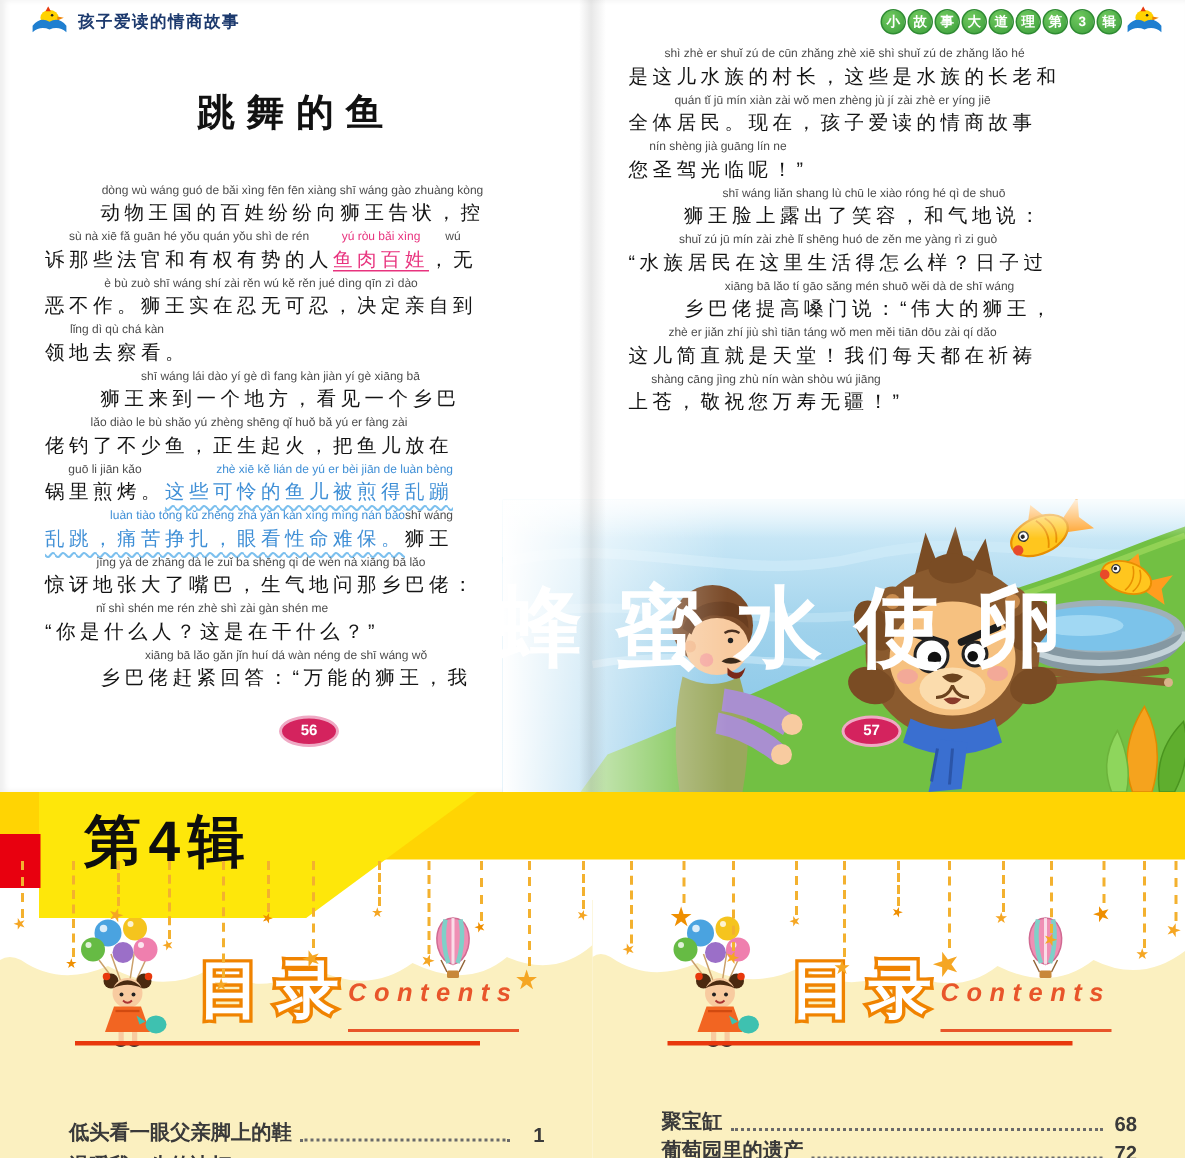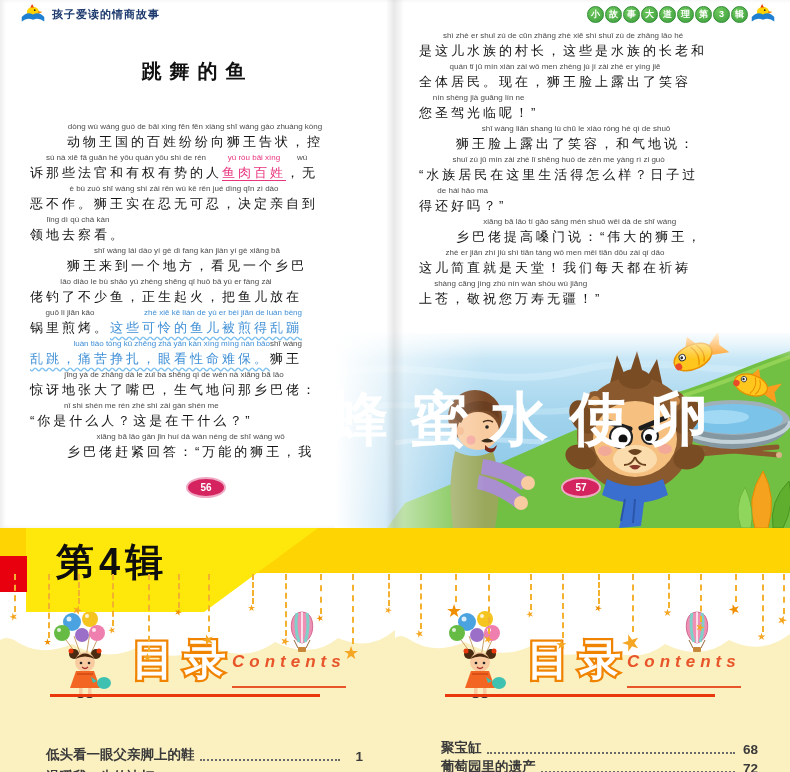--- a/index.html
+++ b/index.html
@@ -11,21 +11,21 @@
   #gutter{position:absolute;left:386px;top:0;width:18px;height:528px;z-index:6;
           background:linear-gradient(90deg,rgba(0,0,0,0) 0%,rgba(90,90,90,.14) 45%,rgba(0,0,0,0) 100%);}
   .hdr-left{position:absolute;left:20px;top:4px;display:flex;align-items:center;gap:6px;}
   .hdr-left .series{font-family:"Liberation Serif","DejaVu Serif",serif;font-weight:bold;
           font-size:11px;color:#1d3a6e;letter-spacing:1px;}
   .hdr-right{position:absolute;right:14px;top:4px;display:flex;align-items:center;gap:2px;}
   #bubbles{display:flex;gap:1px;}
   .bub{width:15px;height:15px;border-radius:50%;background:radial-gradient(circle at 35% 30%,#6fc95e,#3c9e3c);
        border:1px solid #2e8a32;color:#fff;font-size:9px;font-weight:bold;line-height:15px;text-align:center;}
   #lp-title{position:absolute;left:0;top:58px;width:395px;text-align:center;
-       font-size:20px;font-weight:bold;color:#111;letter-spacing:8px;
+       font-size:25px;font-weight:bold;color:#111;letter-spacing:8px;
        font-family:Liberation Sans, sans-serif;}
   
   .textcol{position:absolute;width:358px;}
   #left-lines{left:30px;top:122px;}
   #right-lines{left:419px;top:31px;}
   .line{height:31px;white-space:nowrap;}
   .line.ind{padding-left:37px;}
   .seg{display:inline-block;vertical-align:bottom;}
   .seg .py{display:block;font-size:8px;line-height:9px;color:#4c4c4c;text-align:center;
            letter-spacing:0;font-family:"Liberation Sans","DejaVu Sans",sans-serif;}
@@ -163,25 +163,24 @@
         <div class="line ind"><span class="seg c-k"><span class="py">shī wáng lái dào yí gè dì fang kàn jiàn yí gè xiāng bā</span><span class="zh">狮王来到一个地方，看见一个乡巴</span></span></div>
         <div class="line"><span class="seg c-k"><span class="py">lǎo diào le bù shǎo yú zhèng shēng qǐ huǒ bǎ yú er fàng zài</span><span class="zh">佬钓了不少鱼，正生起火，把鱼儿放在</span></span></div>
         <div class="line"><span class="seg c-k"><span class="py">guō li jiān kǎo</span><span class="zh">锅里煎烤。</span></span><span class="seg c-b"><span class="py">zhè xiē kě lián de yú er bèi jiān de luàn bèng</span><span class="zh">这些可怜的鱼儿被煎得乱蹦</span></span></div>
         <div class="line"><span class="seg c-b"><span class="py">luàn tiào tòng kǔ zhēng zhá yǎn kàn xìng mìng nán bǎo</span><span class="zh">乱跳，痛苦挣扎，眼看性命难保。</span></span><span class="seg c-k"><span class="py">shī wáng</span><span class="zh">狮王</span></span></div>
         <div class="line"><span class="seg c-k"><span class="py">jīng yà de zhāng dà le zuǐ ba shēng qì de wèn nà xiāng bā lǎo</span><span class="zh">惊讶地张大了嘴巴，生气地问那乡巴佬：</span></span></div>
         <div class="line"><span class="seg c-k"><span class="py">nǐ shì shén me rén zhè shì zài gàn shén me</span><span class="zh">“你是什么人？这是在干什么？”</span></span></div>
         <div class="line ind"><span class="seg c-k"><span class="py">xiāng bā lǎo gǎn jǐn huí dá wàn néng de shī wáng wǒ</span><span class="zh">乡巴佬赶紧回答：“万能的狮王，我</span></span></div>
       </div>
     <div id="right-lines" class="textcol">
         <div class="line"><span class="seg c-k"><span class="py">shì zhè er shuǐ zú de cūn zhǎng zhè xiē shì shuǐ zú de zhǎng lǎo hé</span><span class="zh">是这儿水族的村长，这些是水族的长老和</span></span></div>
-        <div class="line"><span class="seg c-k"><span class="py">quán tǐ jū mín xiàn zài wǒ men zhèng jù jí zài zhè er yíng jiē</span><span class="zh">全体居民。现在，狮王脸上露出了笑容</span></span></div>
+        <div class="line"><span class="seg c-k"><span class="py">quán tǐ jū mín xiàn zài wǒ men zhèng jù jí zài zhè er yíng jiē</span><span class="zh">全体居民。现在，孩子爱读的情商故事</span></span></div>
         <div class="line"><span class="seg c-k"><span class="py">nín shèng jià guāng lín ne</span><span class="zh">您圣驾光临呢！”</span></span></div>
         <div class="line ind"><span class="seg c-k"><span class="py">shī wáng liǎn shang lù chū le xiào róng hé qì de shuō</span><span class="zh">狮王脸上露出了笑容，和气地说：</span></span></div>
         <div class="line"><span class="seg c-k"><span class="py">shuǐ zú jū mín zài zhè lǐ shēng huó de zěn me yàng rì zi guò</span><span class="zh">“水族居民在这里生活得怎么样？日子过</span></span></div>
-        <div class="line"><span class="seg c-k"><span class="py">de hái hǎo ma</span><span class="zh">得还好吗？”</span></span></div>
         <div class="line ind"><span class="seg c-k"><span class="py">xiāng bā lǎo tí gāo sǎng mén shuō wěi dà de shī wáng</span><span class="zh">乡巴佬提高嗓门说：“伟大的狮王，</span></span></div>
         <div class="line"><span class="seg c-k"><span class="py">zhè er jiǎn zhí jiù shì tiān táng wǒ men měi tiān dōu zài qí dǎo</span><span class="zh">这儿简直就是天堂！我们每天都在祈祷</span></span></div>
         <div class="line"><span class="seg c-k"><span class="py">shàng cāng jìng zhù nín wàn shòu wú jiāng</span><span class="zh">上苍，敬祝您万寿无疆！”</span></span></div>
       </div>
 
     <div id="illu">
       <svg width="455" height="195" viewBox="0 0 455 195">
         <defs>
           <linearGradient id="sky" x1="0" y1="0" x2="0" y2="1">
             <stop offset="0" stop-color="#d8effa"></stop>

